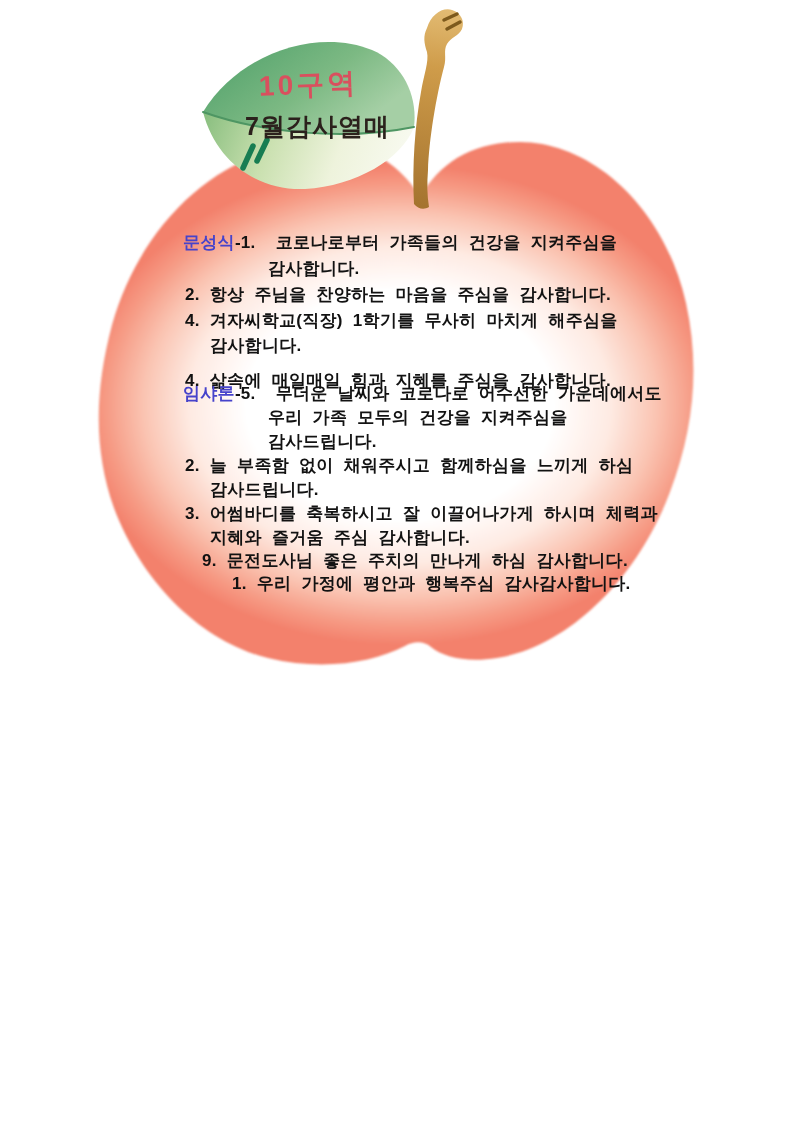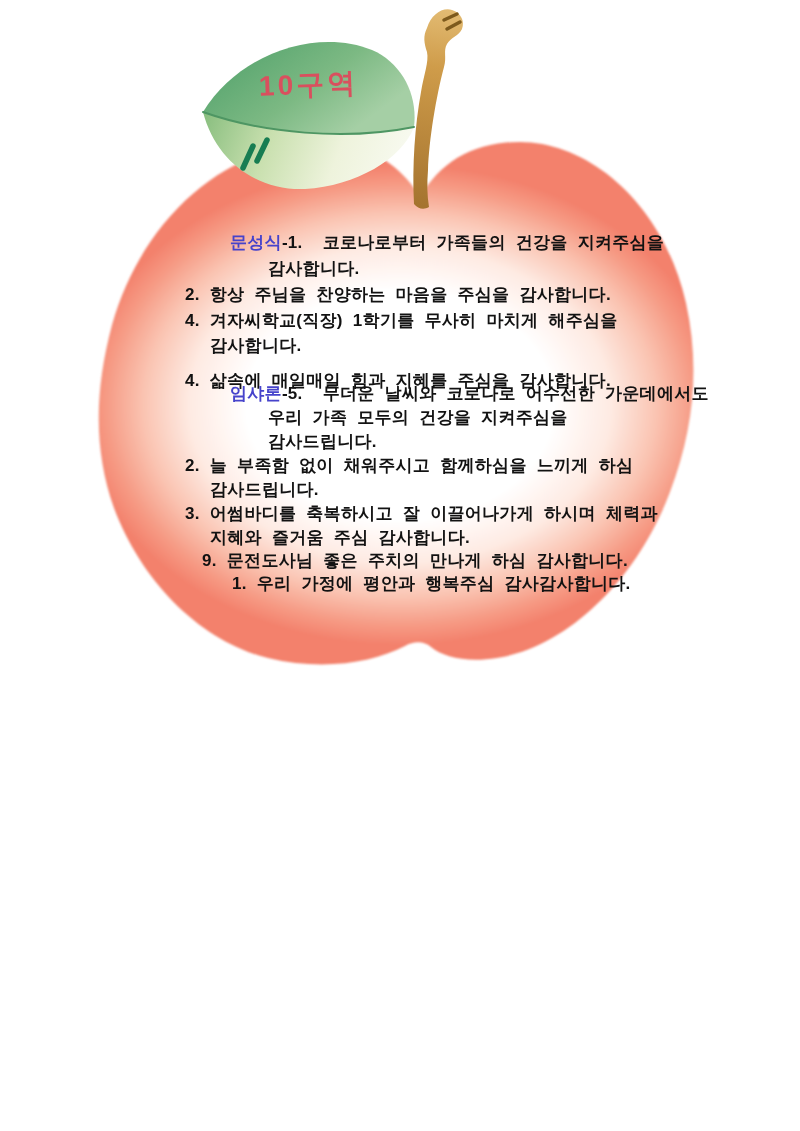--- a/index.html
+++ b/index.html
@@ -7,21 +7,21 @@
         font-family:"Liberation Sans","DejaVu Sans",sans-serif;}
   #apple-svg{position:absolute;left:0;top:0;width:800px;height:1131px;}
 
   .leaf-label{position:absolute;white-space:pre;font-weight:700;}
   #district{left:259px;top:66px;font-size:28px;letter-spacing:3px;color:#d9505e;
             transform:rotate(-2deg);}
   #subtitle{left:245px;top:110px;font-size:25px;letter-spacing:1px;color:#2b211c;}
 
   .line{position:absolute;white-space:pre;font-size:17px;font-weight:600;
         color:#121212;letter-spacing:0.3px;word-spacing:5px;line-height:22px;}
-  .pname{color:#4643cb;margin-left:47px;}
+  .pname{color:#4643cb;}
 </style>
 </head>
 <body>
 
 <div id="page">
 
   <svg id="apple-svg" viewBox="0 0 800 1131" xmlns="http://www.w3.org/2000/svg">
     <defs>
       <radialGradient id="appleGrad" gradientUnits="userSpaceOnUse" cx="400" cy="405" r="320" gradientTransform="translate(400,405) scale(1,0.75) translate(-400,-405)">
         <stop offset="0" stop-color="#ffffff"></stop>
@@ -93,20 +93,21 @@
          C 345 141, 262 133, 203 112 Z"></path>
     <path fill="none" stroke="#4e9663" stroke-width="2" stroke-linecap="round" d="M 203 112 C 262 133, 345 141, 414 127"></path>
 
     <g stroke="#177d52" stroke-width="5.5" stroke-linecap="round" fill="none">
       <path d="M 243 168 L 253 146"></path>
       <path d="M 257 161 L 267 140"></path>
     </g>
   </svg>
 
   <div id="district" class="leaf-label">10구역</div>
+  <div id="subtitle" class="leaf-label">7월감사열매</div>
 
   <div>
     <div class="line" style="left:183px;top:232px"><span class="pname">문성식</span><span>-1.  코로나로부터 가족들의 건강을 지켜주심을</span></div>
     <div class="line" style="left:268px;top:258px"><span>감사합니다.</span></div>
     <div class="line" style="left:185px;top:284px"><span>2. 항상 주님을 찬양하는 마음을 주심을 감사합니다.</span></div>
     <div class="line" style="left:185px;top:310px"><span>4. 겨자씨학교(직장) 1학기를 무사히 마치게 해주심을</span></div>
     <div class="line" style="left:210px;top:335px"><span>감사합니다.</span></div>
     <div class="line" style="left:185px;top:370px"><span>4. 삶속에 매일매일 힘과 지혜를 주심을 감사합니다.</span></div>
     <div class="line" style="left:183px;top:383px"><span class="pname">임샤론</span><span>-5.  무더운 날씨와 코로나로 어수선한 가운데에서도</span></div>
     <div class="line" style="left:268px;top:407px"><span>우리 가족 모두의 건강을 지켜주심을</span></div>

